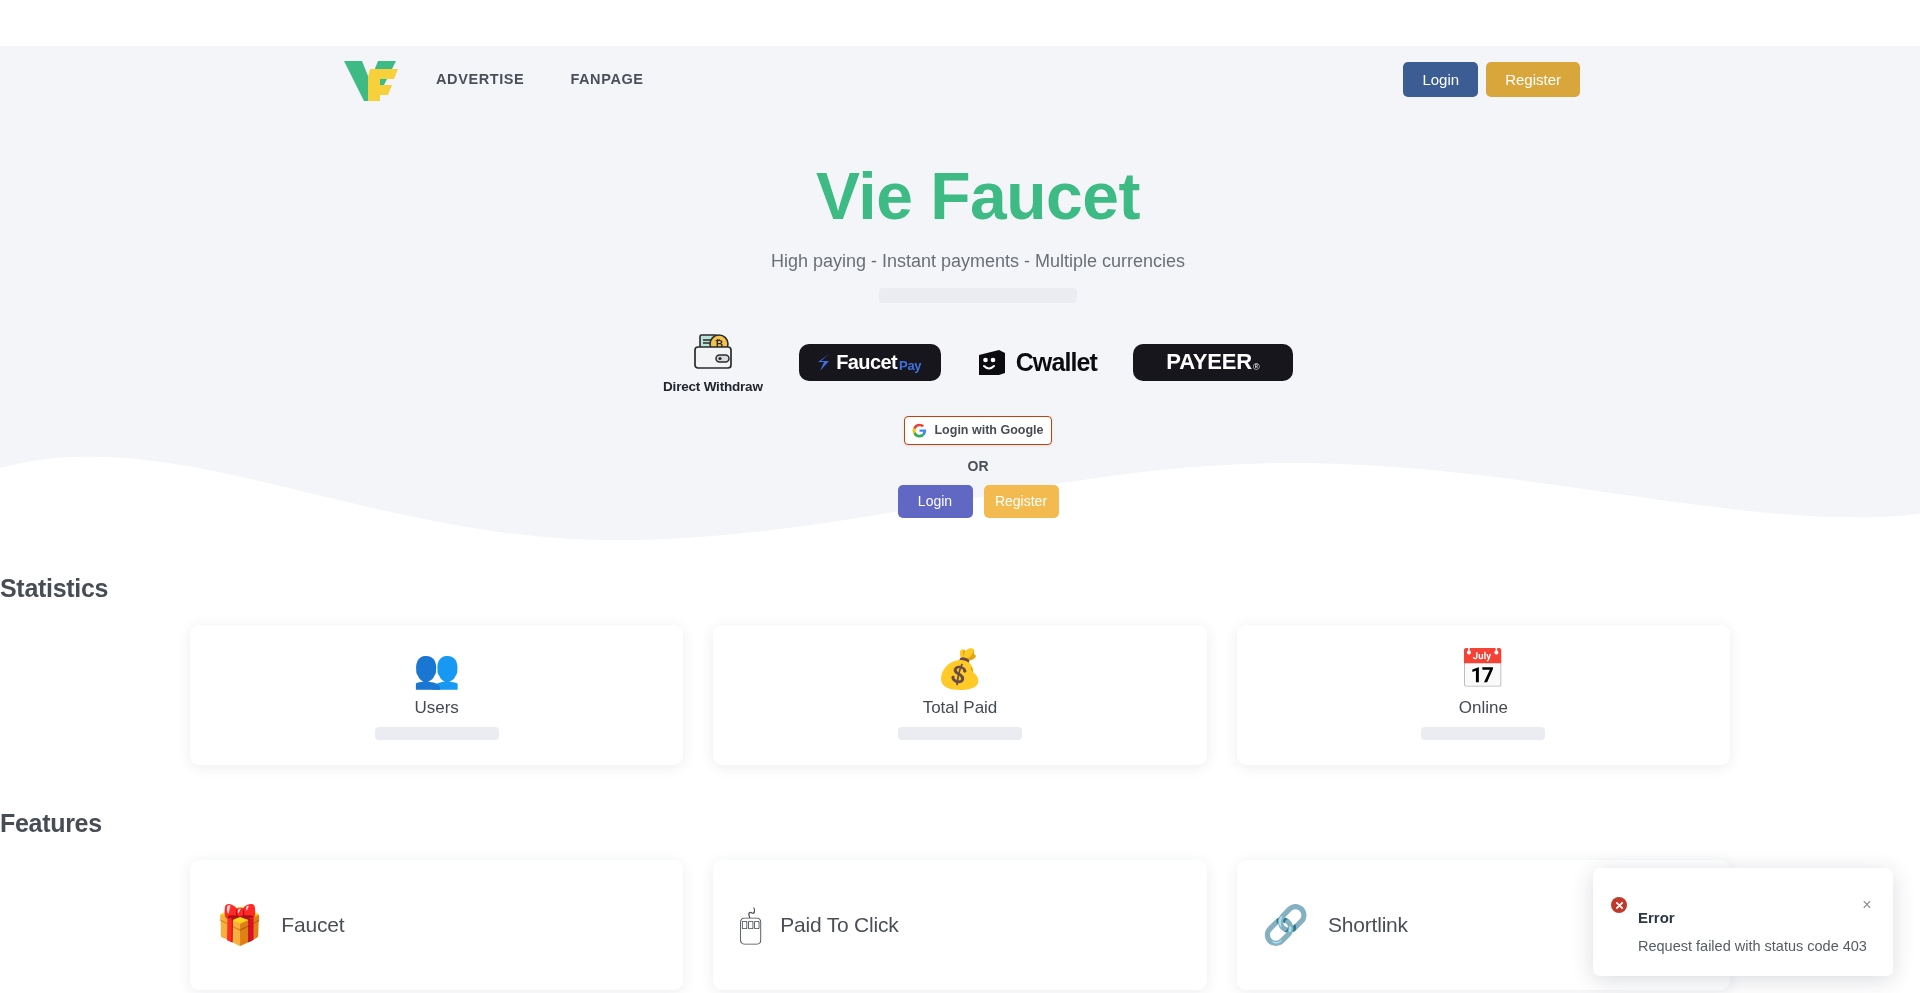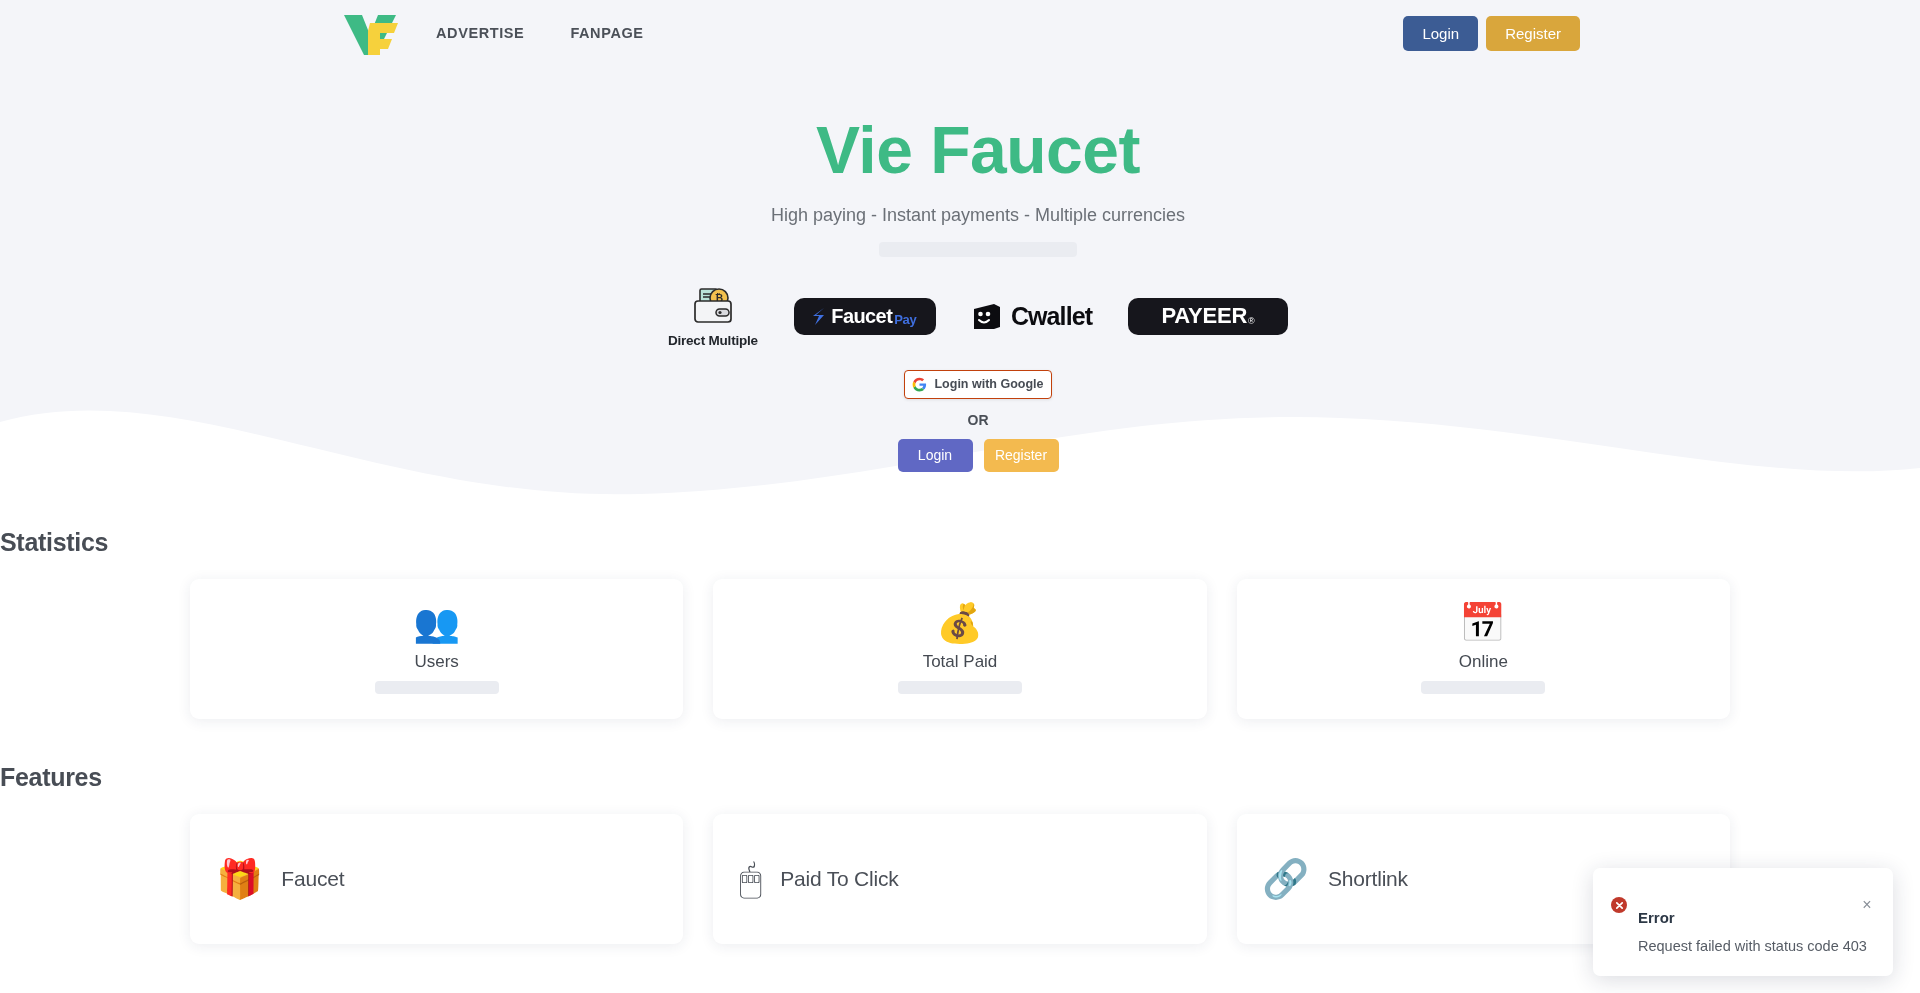--- a/index.html
+++ b/index.html
@@ -17,20 +17,21 @@
     position: relative;
   }
 
   
   .hero {
     position: relative;
     width: 100%;
     height: 510px;
     background: #f4f5f9;
     overflow: hidden;
+    margin-top: 46px;
   }
 
   .hero-wave {
     position: absolute;
     left: 0;
     bottom: -2px;
     width: 100%;
     height: 130px;
     pointer-events: none;
   }
@@ -424,21 +425,21 @@
           <svg width="46" height="42" viewBox="0 0 46 42">
             <rect x="10" y="4" width="17" height="13" rx="1.5" fill="#b9e3d8" stroke="#2b2b2b" stroke-width="1.6"></rect>
             <path d="M13 9 h11 M13 12 h8" stroke="#2b2b2b" stroke-width="1.3"></path>
             <circle cx="29" cy="13" r="9" fill="#f2c14e" stroke="#2b2b2b" stroke-width="1.6"></circle>
             <text x="29" y="17" font-size="10" font-weight="bold" fill="#2b2b2b" text-anchor="middle" font-family="'Liberation Sans',sans-serif">₿</text>
             <rect x="5" y="16" width="36" height="21" rx="3" fill="#f3f4f6" stroke="#2b2b2b" stroke-width="1.7"></rect>
             <rect x="26" y="24" width="13" height="7" rx="3.5" fill="#d9dade" stroke="#2b2b2b" stroke-width="1.5"></rect>
             <circle cx="30" cy="27.5" r="1.6" fill="#2b2b2b"></circle>
           </svg>
         </span>
-        <span class="dw-label">Direct Multiple</span>
+        <span class="dw-label">Direct Withdraw</span>
       </div>
 
       <div class="pay-item badge-dark badge-faucetpay">
         <span>
           <svg width="13" height="17" viewBox="0 0 13 17" style="margin-right:5px;display:block">
             <path d="M11 0 L3 7 L11 7 L2 17 L6 8 L0 8 Z" fill="#3f6fe0"></path>
           </svg>
         </span>
         <span class="fp-text">Faucet</span>
         <span class="fp-pay">Pay</span>

